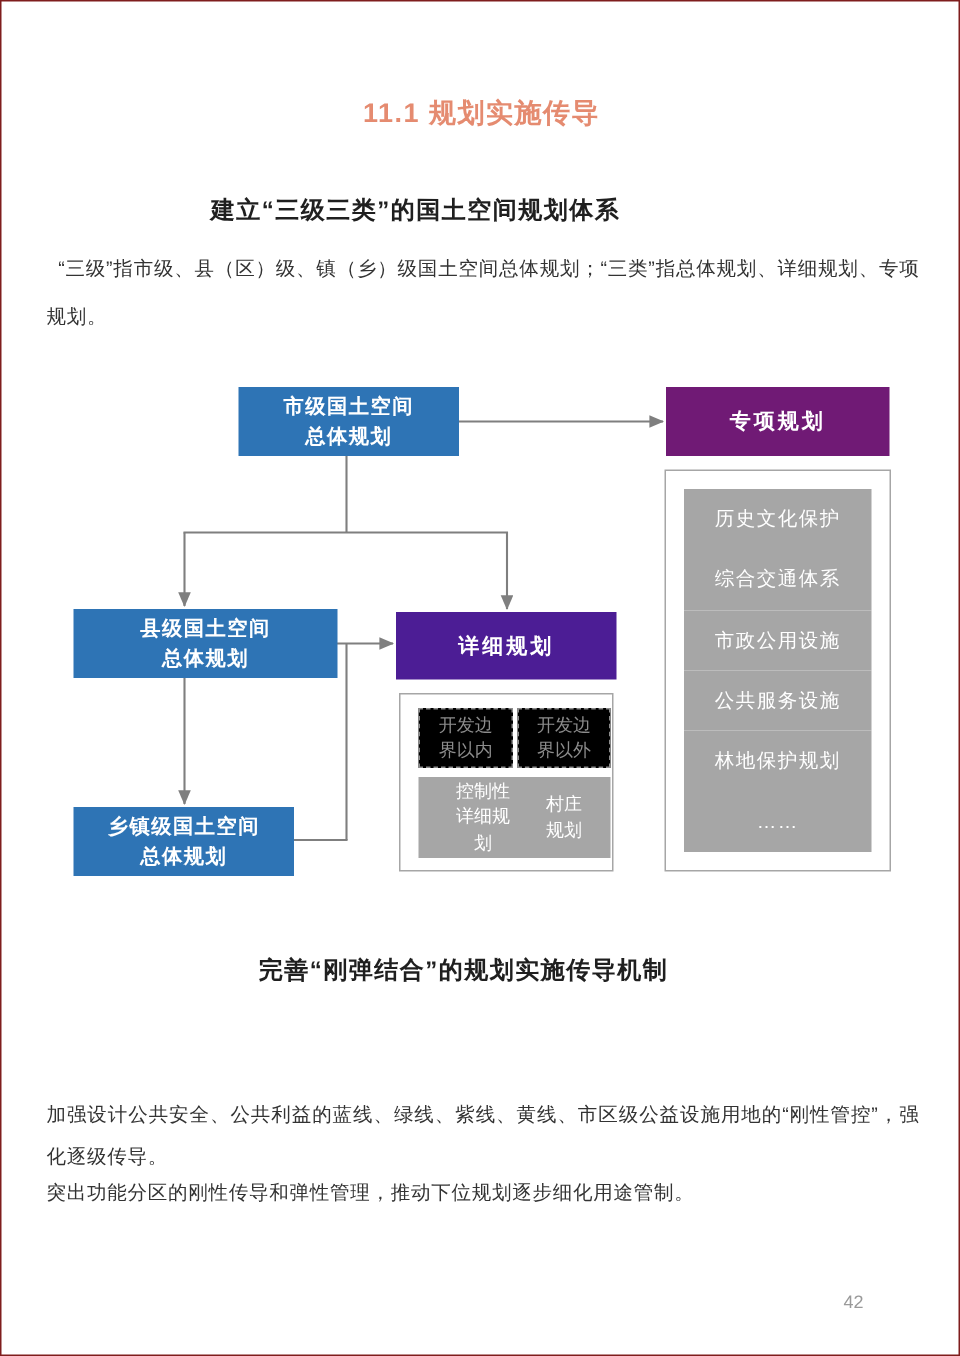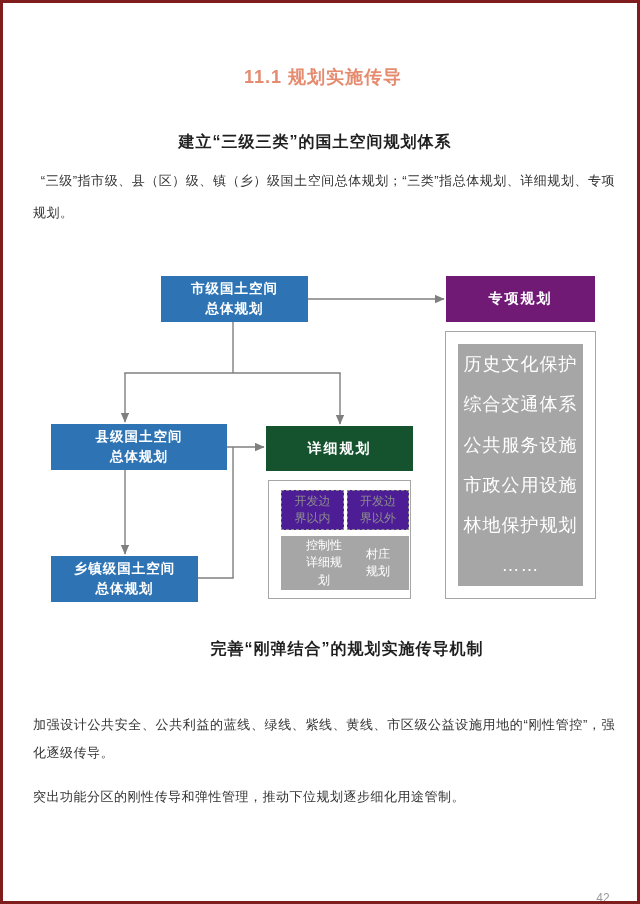--- a/index.html
+++ b/index.html
@@ -1,83 +1,82 @@
 <!DOCTYPE html>
 <html><head>
 <meta charset="utf-8">
 <style>
   html,body { margin:0; padding:0; background:#ffffff; }
   .page {
     position:relative; width:640px; height:904px; background:#ffffff;
     font-family:"Liberation Sans","DejaVu Sans",sans-serif;
-    overflow:hidden; box-sizing:border-box; border:3px solid #7f1d1d;
+    overflow:hidden; box-sizing:border-box; border:1px solid #7f1d1d;
   }
   .doc-title {
     position:absolute; top:62px; left:0; width:640px; margin:0;
     text-align:center; font-size:18px; font-weight:bold; color:#E58B70;
     letter-spacing:1px;
   }
   .sub-heading {
     position:absolute; left:0; width:552px; margin:0;
     text-align:center; font-size:16px; font-weight:bold; color:#1f1f1f;
     letter-spacing:1px;
-    padding-left:36px;
   }
   .h-system { top:129px; }
   .h-mechanism { top:636px;margin-left:32px; }
   .body-text {
     position:absolute; left:30px; width:582px; margin:0;
     font-size:13px; color:#333333; line-height:2.15;
     text-align:justify; letter-spacing:0.5px;
   }
   .intro { top:162px; text-indent:0.6em; line-height:2.45; }
   .p1 { top:674px; }
-  .p2 { top:708px; }
+  .p2 { top:728px; }
   .p3 { top:780px; }
   .page-number {
-    position:absolute; top:860px; left:580px; width:40px;
-    font-size:12px; color:#9a9a9a; text-align:center;margin-top:28px;
+    position:absolute; top:860px; left:548px; width:40px;
+    font-size:12px; color:#9a9a9a; text-align:center;
   }
 
   
-  .diagram { position:absolute; top:268px; left:0; width:640px; height:340px; }
+  .diagram { position:absolute; top:252px; left:0; width:640px; height:340px; }
   .connectors { position:absolute; inset:0; width:640px; height:340px; }
   .node {
     position:absolute; display:flex; align-items:center; justify-content:center;
     color:#ffffff; font-weight:bold; text-align:center;
     white-space:pre-line; box-sizing:border-box;
   }
   .blue   { background:#2E74B5; font-size:13.5px; line-height:1.5; letter-spacing:1px; }
   .green  { background:#701a75; font-size:14px; letter-spacing:2px; }
-  .orange { background:#14532d; font-size:14px; letter-spacing:2px; }
+  .orange { background:#4c1d95; font-size:14px; letter-spacing:2px; }
   .city     { left:158px; top:5px;   width:147px; height:46px; }
   .special  { left:443px; top:5px;   width:149px; height:46px; }
   .county   { left:48px;  top:153px; width:176px; height:46px; }
   .detail   { left:263px; top:155px; width:147px; height:45px; }
   .township { left:48px;  top:285px; width:147px; height:46px; }
 
   .right-panel {
     position:absolute; left:442px; top:60px; width:151px; height:268px;
     border:1px solid #A6A6A6; box-sizing:border-box; background:#ffffff;
     display:flex; flex-direction:column; justify-content:space-between;
     padding:12px 12px;
   }
   .gray-item {
-    height:43px; background:#A6A6A6; color:#ffffff; font-size:18px;
+    height:43px; background:#A6A6A6; color:#ffffff; font-size:13px;
     display:flex; align-items:center; justify-content:center; letter-spacing:1px;
   }
   .detail-panel {
     position:absolute; left:265px; top:209px; width:143px; height:119px;
     border:1px solid #A6A6A6; box-sizing:border-box; background:#ffffff;
   }
   .dashed-box {
     position:absolute; box-sizing:border-box; border:1.5px dashed #8c8c8c;
     color:#8c8c8c; font-size:12px; line-height:1.45; text-align:center;
     display:flex; align-items:center; justify-content:center; white-space:pre-line;
-    background:#4c1d95;
+    background:#000000;
   }
   .gray-box {
     position:absolute; background:#A6A6A6; color:#ffffff; font-size:12px;
     line-height:1.45; text-align:center; display:flex; align-items:center;
     justify-content:center; white-space:pre-line;
   }
   .zone-in  { left:12px; top:9px;  width:63px; height:40px; }
   .zone-out { left:78px; top:9px;  width:62px; height:40px; }
   .type-ctrl    { left:12px; top:55px; width:86px; height:54px; }
   .type-village { left:78px; top:55px; width:62px; height:54px; }
@@ -111,22 +110,22 @@
       <line x1="195" y1="307" x2="230.7" y2="307" stroke="#7F7F7F" stroke-width="1.4"></line>
     </svg>
 
     <div class="node blue city">市级国土空间
 总体规划</div>
     <div class="node green special">专项规划</div>
 
     <div class="right-panel">
       <div class="gray-item">历史文化保护</div>
       <div class="gray-item">综合交通体系</div>
+      <div class="gray-item">市政公用设施</div>
       <div class="gray-item">公共服务设施</div>
-      <div class="gray-item">市政公用设施</div>
       <div class="gray-item">林地保护规划</div>
       <div class="gray-item">……</div>
     </div>
 
     <div class="node blue county">县级国土空间
 总体规划</div>
     <div class="node orange detail">详细规划</div>
 
     <div class="detail-panel">
       <div class="dashed-box zone-in">开发边

